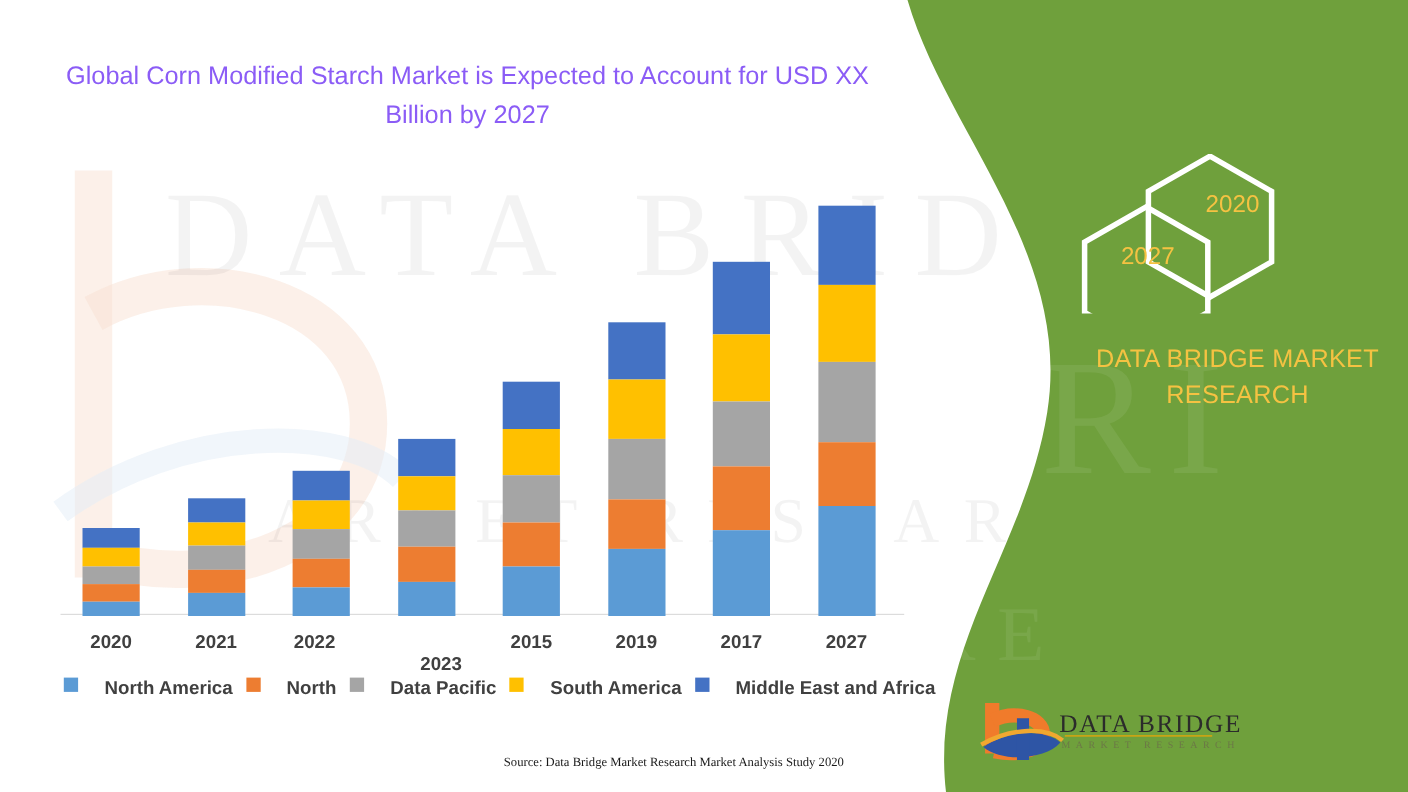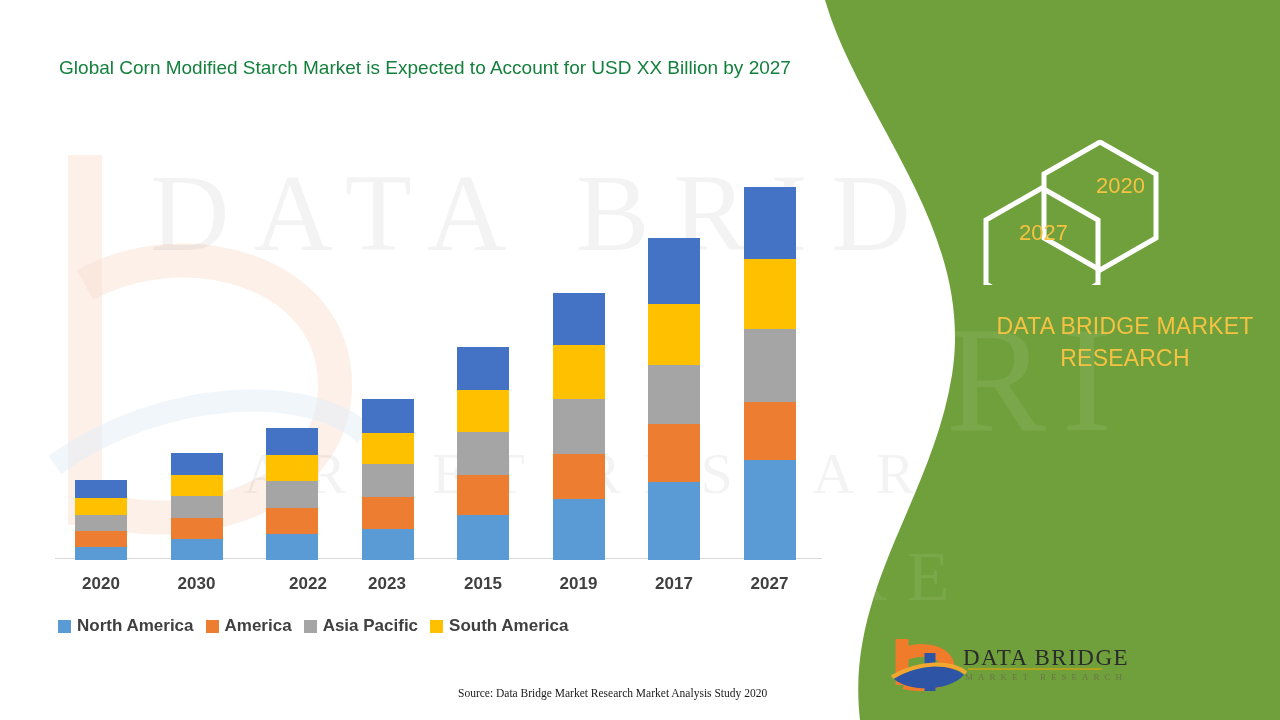--- a/index.html
+++ b/index.html
@@ -55,21 +55,21 @@
   }
   .logo-sub {
     position:absolute; left:965px; top:672px;
     color:#6b6b4a; font-size:9px; letter-spacing:5px; opacity:.75;
     font-family:"Liberation Serif", serif;
   }
 
   
   .headline {
     position:absolute; left:55px; top:50px; width:740px;
-    text-align:center; color:#15803d; font-size:19px;
+    text-align:center; color:#8b5cf6; font-size:23px;
     line-height:36px; font-weight:400;
   }
 
   
   .chart { position:absolute; left:55px; top:150px; width:770px; height:410px; }
   .axis-line {
     position:absolute; left:55px; top:558px; width:767px; height:1px;
     background:#d9d9d9;
   }
   .bar-col {
@@ -82,21 +82,21 @@
   .xlabel {
     position:absolute; width:80px; text-align:center;
     color:#404040; font-size:17px; font-weight:bold;
   }
 
   
   .legend {
     position:absolute; left:58px; top:616px; width:780px;
     display:flex; align-items:center; gap:12px;
   }
-  .legend-item { display:flex; align-items:center; gap:6px; }
+  .legend-item { display:flex; gap:24px; }
   .legend-swatch { width:13px; height:13px; display:inline-block; }
   .legend-label { color:#404040; font-size:17px; font-weight:bold; white-space:nowrap; }
 
   
   .footer-left {
     position:absolute; left:28px; top:683px;
     color:#1a1a1a; font-size:12.5px;
     font-family:"Liberation Serif", serif;
   }
   .footer-right {
@@ -205,42 +205,46 @@
       <div class="bar-col" style="left: 688.5px;">
         <div class="seg" style="height: 72px; background: rgb(68, 114, 196);"></div>
         <div class="seg" style="height: 70px; background: rgb(255, 192, 0);"></div>
         <div class="seg" style="height: 73px; background: rgb(165, 165, 165);"></div>
         <div class="seg" style="height: 58px; background: rgb(237, 125, 49);"></div>
         <div class="seg" style="height: 100px; background: rgb(91, 155, 213);"></div>
       </div>
     </div>
   <div class="xlabels" id="xlabels">
       <div class="xlabel" style="left: 6px;">2020</div>
-      <div class="xlabel" style="left: 101.5px;">2030</div>
-      <div class="xlabel" style="left: 213px;">2022</div>
-      <div class="xlabel" style="left: 292px;">2023</div>
+      <div class="xlabel" style="left: 101.5px;">2021</div>
+      <div class="xlabel" style="left: 191px;">2022</div>
+      <div class="xlabel" style="left: 306px; margin-top: 20px;">2023</div>
       <div class="xlabel" style="left: 388px;">2015</div>
       <div class="xlabel" style="left: 483.5px;">2019</div>
       <div class="xlabel" style="left: 579px;">2017</div>
       <div class="xlabel" style="left: 674.5px;">2027</div>
     </div>
   <div class="legend" id="legend">
       <div class="legend-item">
         <span class="legend-swatch" style="background: rgb(91, 155, 213);"></span>
         <span class="legend-label">North America</span>
       </div>
       <div class="legend-item">
         <span class="legend-swatch" style="background: rgb(237, 125, 49);"></span>
-        <span class="legend-label">America</span>
+        <span class="legend-label">North</span>
       </div>
       <div class="legend-item">
         <span class="legend-swatch" style="background: rgb(165, 165, 165);"></span>
-        <span class="legend-label">Asia Pacific</span>
+        <span class="legend-label">Data Pacific</span>
       </div>
       <div class="legend-item">
         <span class="legend-swatch" style="background: rgb(255, 192, 0);"></span>
         <span class="legend-label">South America</span>
       </div>
+      <div class="legend-item">
+        <span class="legend-swatch" style="background: rgb(68, 114, 196);"></span>
+        <span class="legend-label">Middle East and Africa</span>
+      </div>
     </div>
 
   <div class="footer-right">Source: Data Bridge Market Research Market Analysis Study 2020</div>
 
 </div>
 
 </body></html>

